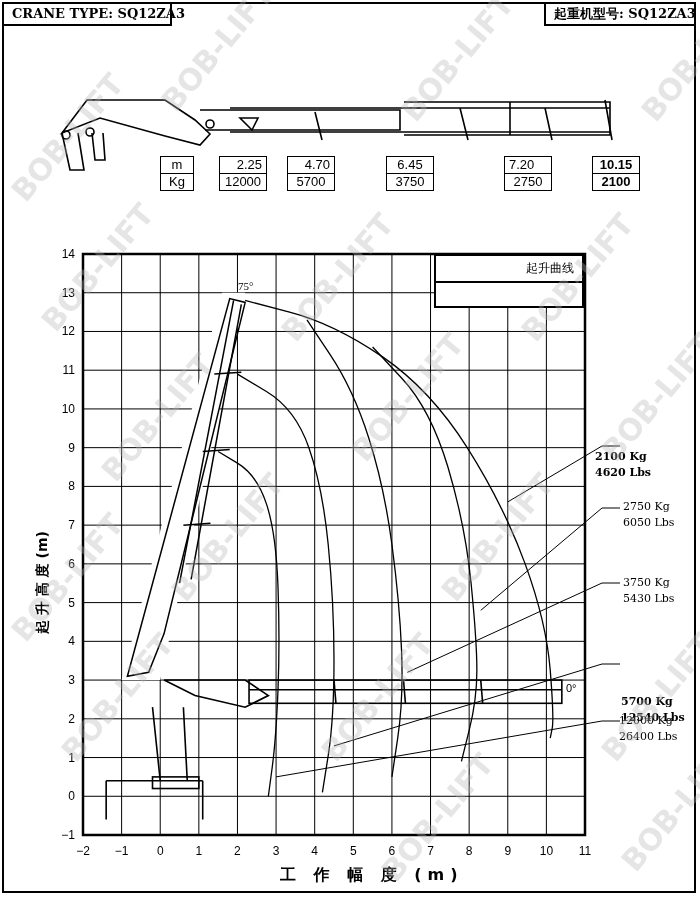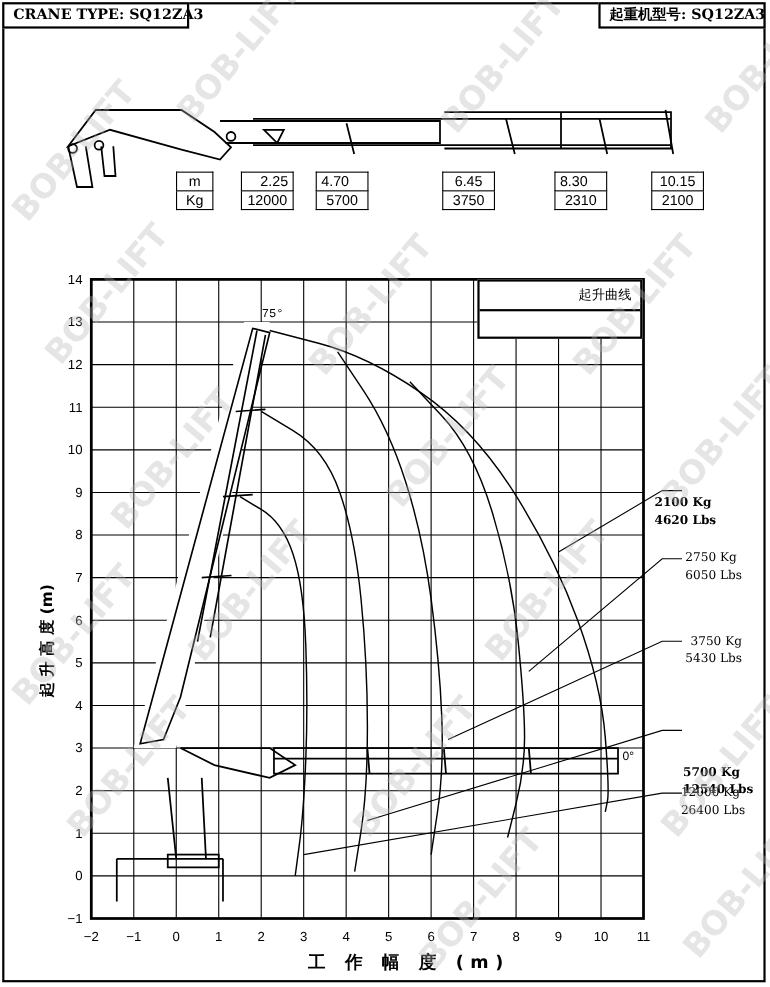--- a/index.html
+++ b/index.html
@@ -47,48 +47,48 @@
         <td style="width:38px;text-align:right">2.25</td>
       </tr>
   <tr>
         <td>12000</td>
       </tr>
 </tbody>
   </table>
 <table class="spec-table" style="left:287px;">
   <tbody>
       <tr>
-        <td style="width:38px;text-align:left">4.70</td>
+        <td style="width:38px;text-align:right">4.70</td>
       </tr>
   <tr>
         <td>5700</td>
       </tr>
 </tbody>
   </table>
-<table class="spec-table" style="left:402px;">
+<table class="spec-table" style="left:386px;">
   <tbody>
       <tr>
         <td style="width:38px">6.45</td>
       </tr>
   <tr>
         <td>3750</td>
       </tr>
 </tbody>
   </table>
 <table class="spec-table" style="left:504px;">
   <tbody>
       <tr>
-        <td style="width:38px;text-align:left">8.30</td>
-      </tr>
-  <tr>
-        <td>2310</td>
-      </tr>
-</tbody>
-  </table>
-<table class="spec-table" style="left:592px;">
+        <td style="width:38px;text-align:left">7.20</td>
+      </tr>
+  <tr>
+        <td>2750</td>
+      </tr>
+</tbody>
+  </table>
+<table class="spec-table" style="left:592px;font-weight:bold;">
   <tbody>
       <tr>
         <td style="width:38px">10.15</td>
       </tr>
   <tr>
         <td>2100</td>
       </tr>
 </tbody>
   </table>
 
@@ -201,32 +201,32 @@
       <polyline points="407.3692307692308,672.3199999999999 602,583 620,583" fill="none" stroke="#000" stroke-width="1"></polyline>
       <polyline points="334,745.9133333333333 602,664 620,664" fill="none" stroke="#000" stroke-width="1"></polyline>
       <polyline points="276.0769230769231,776.9 602,721 620,721" fill="none" stroke="#000" stroke-width="1"></polyline>
     </g>
 </svg>
 
 <div class="legend-box">
   <div class="cn">起升曲线</div>
 </div>
 
-<div class="note" style="left:238px;top:278px;font-family:Liberation Mono, monospace;font-size:11px;">75°</div>
+<div class="note" style="left:238px;top:278px;font-family:Liberation Serif, serif;font-size:11px;">75°</div>
 <div class="note" style="left:566px;top:680px;font-family:'Liberation Sans',sans-serif;font-size:11px;">0°</div>
 
 <div class="note bold" style="left:595px;top:437px;margin-top:12px;">
   <div>2100 Kg</div>
   <div>4620 Lbs</div>
 </div>
 <div class="note" style="left:623px;top:499px;">
   <div>2750 Kg</div>
   <div>6050 Lbs</div>
 </div>
-<div class="note" style="left:623px;top:575px;text-align:right;">
+<div class="note" style="left:623px;top:575px;">
   <div>3750 Kg</div>
   <div>5430 Lbs</div>
 </div>
 <div class="note bold" style="left:621px;top:694px;">
   <div>5700 Kg</div>
   <div>12540 Lbs</div>
 </div>
 <div class="note" style="left:619px;top:713px;">
   <div>12000 Kg</div>
   <div>26400 Lbs</div>

